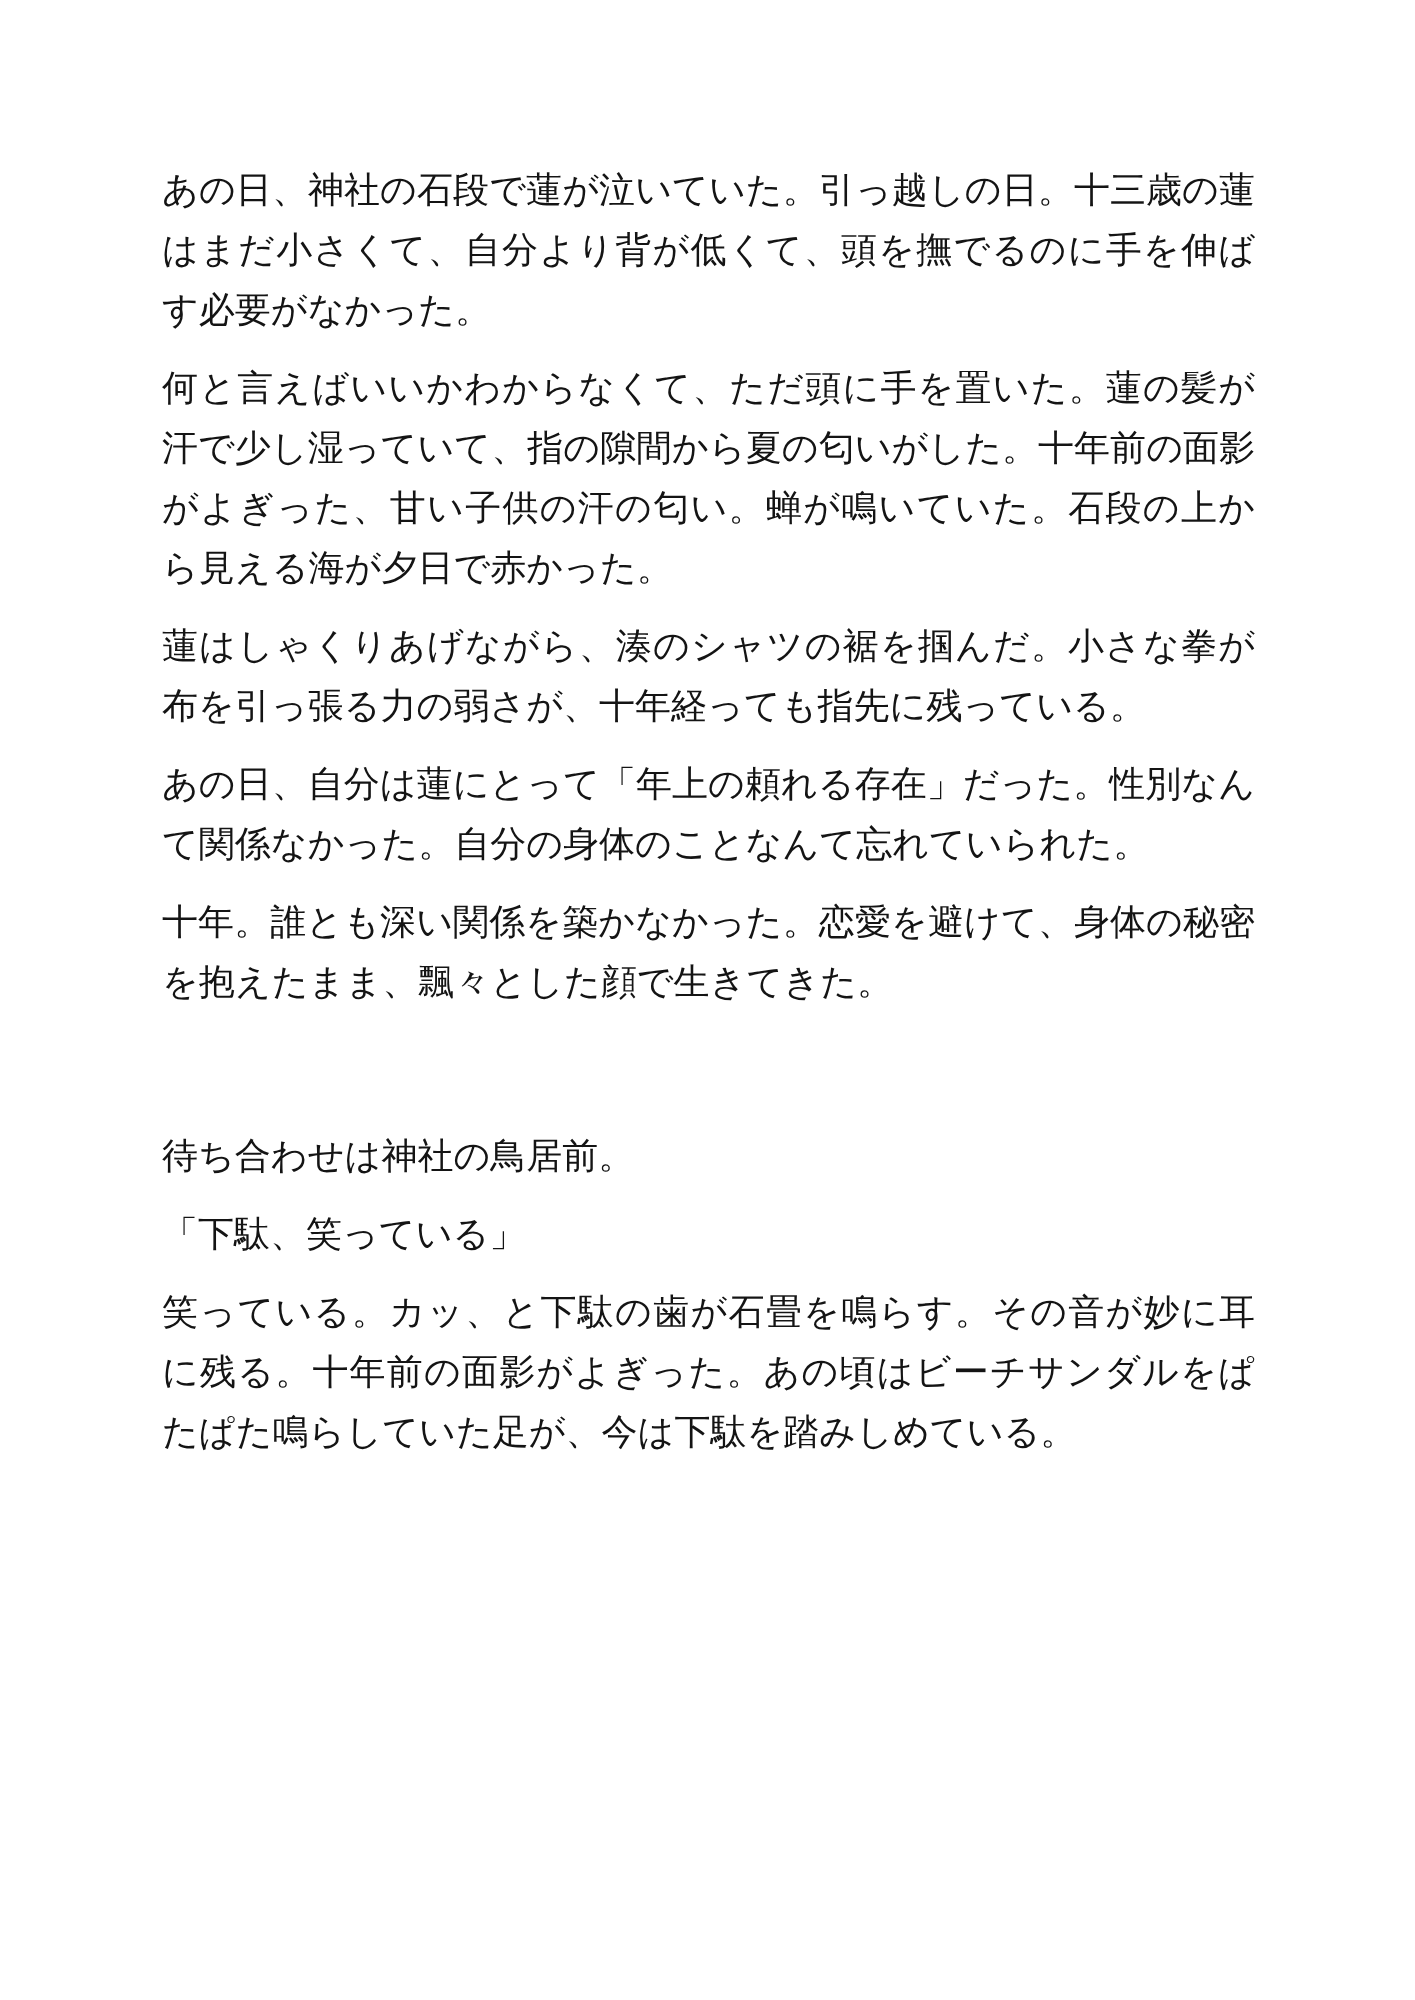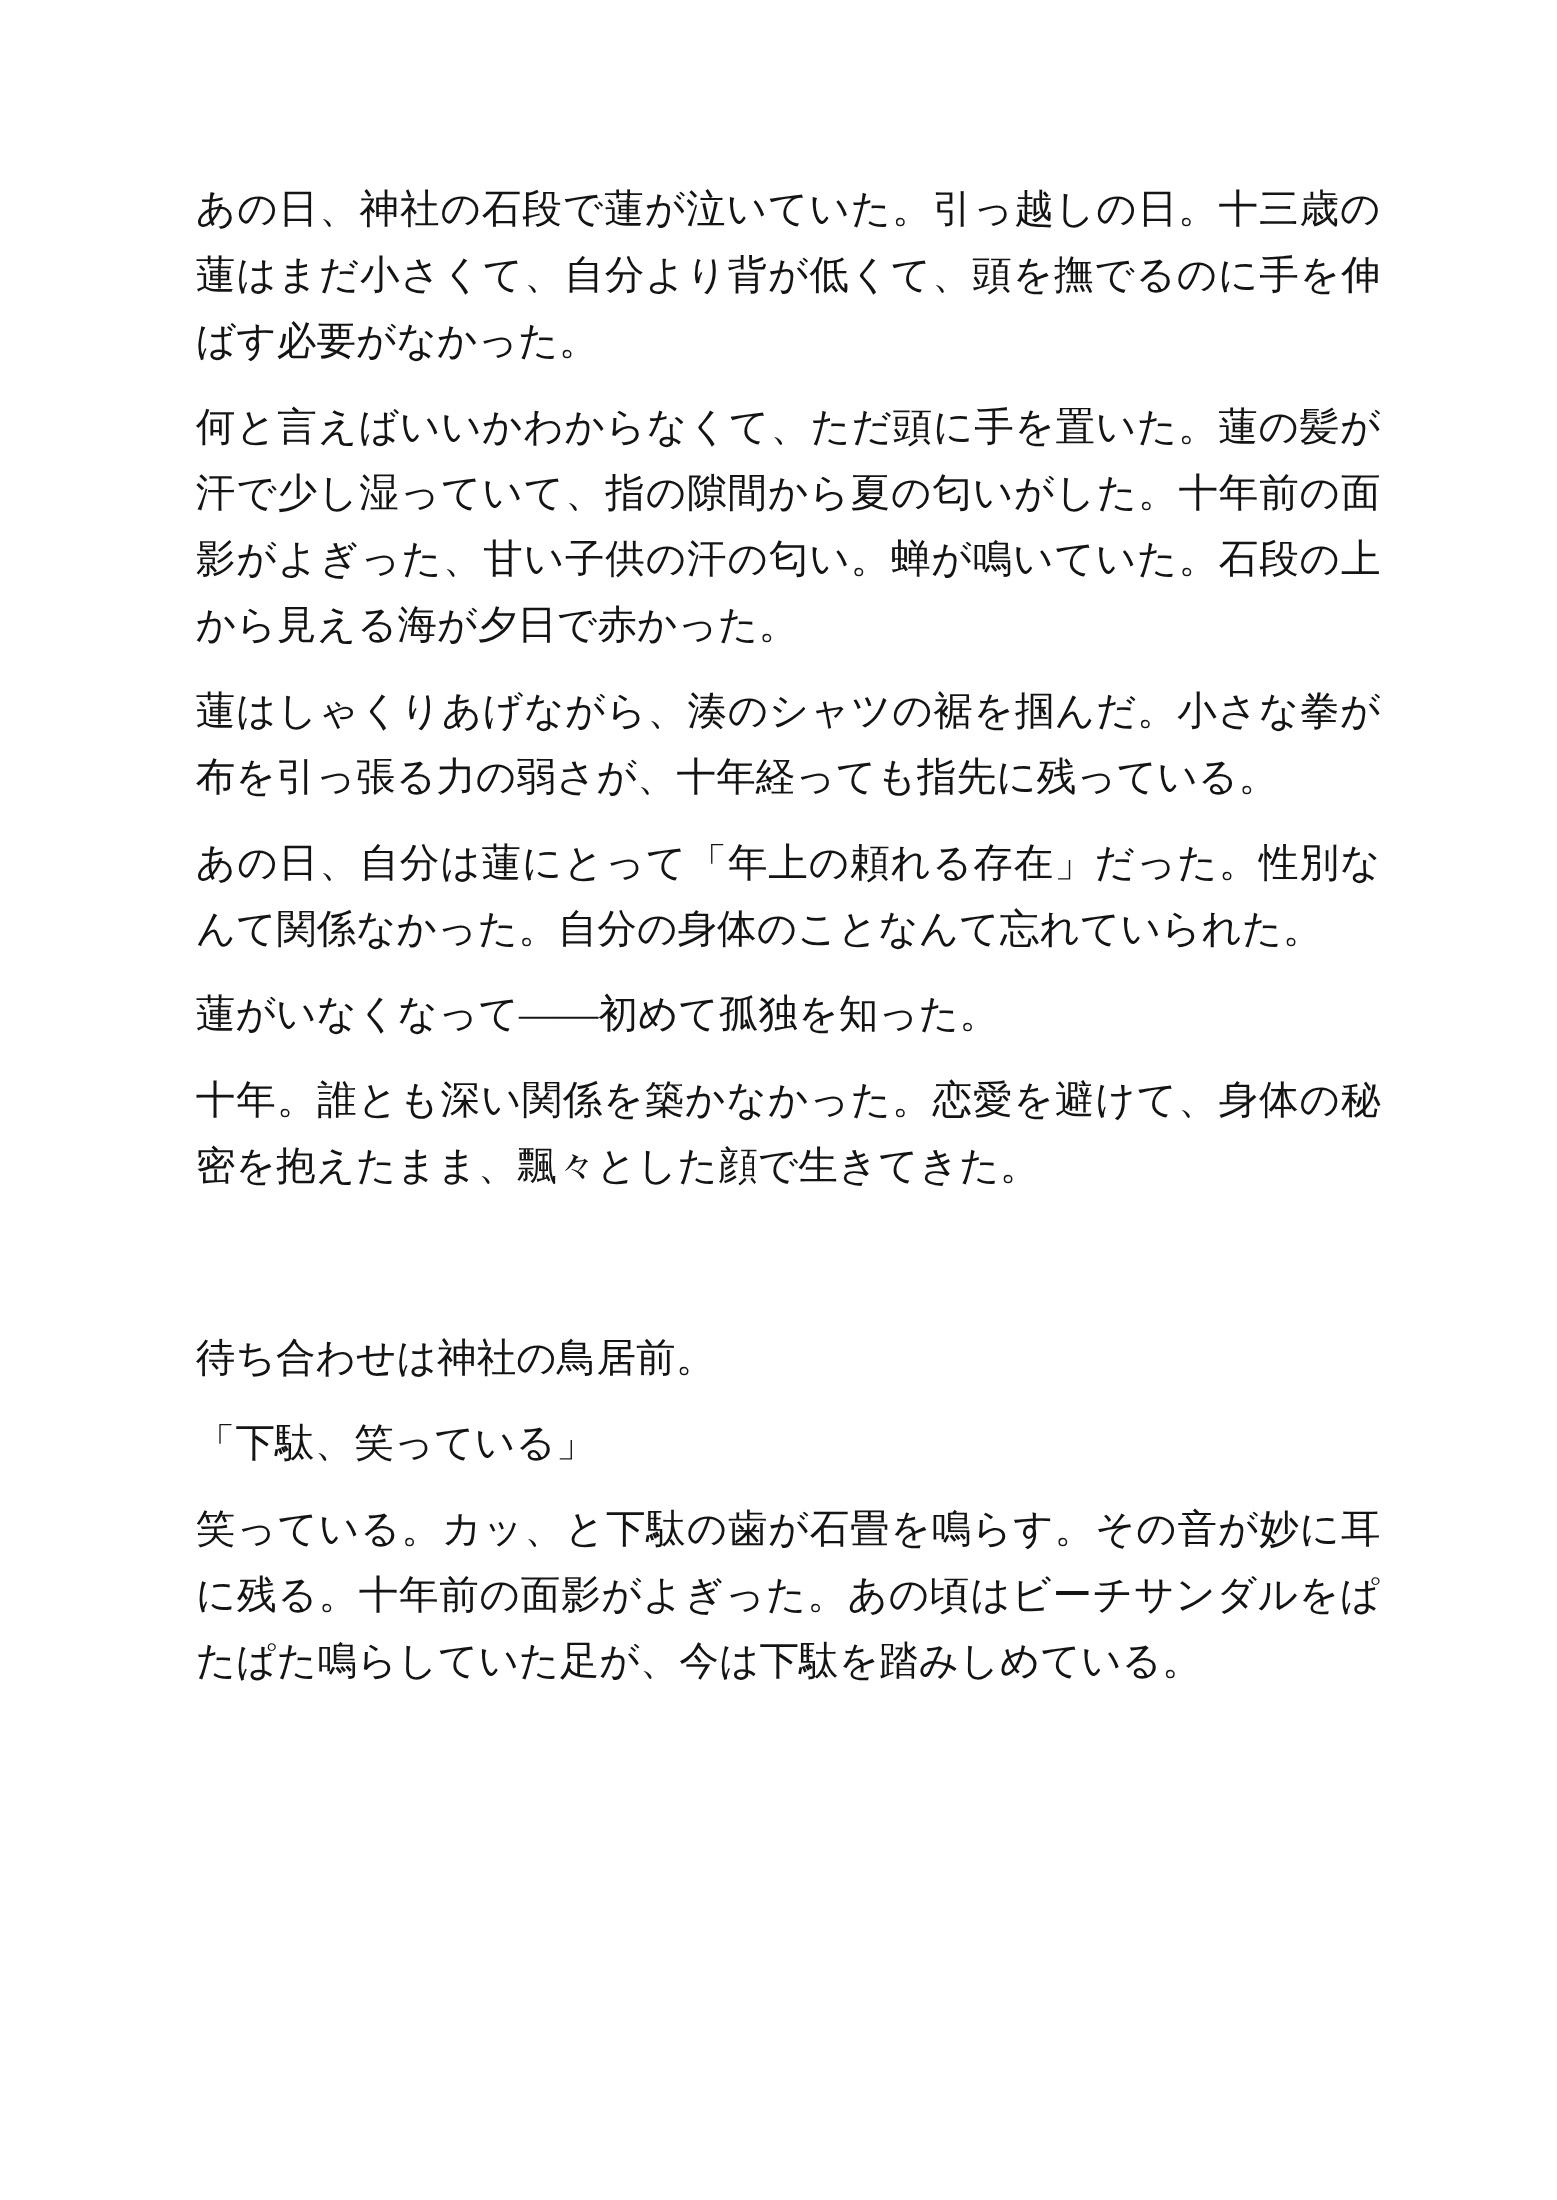--- a/index.html
+++ b/index.html
@@ -21,39 +21,38 @@
     background: #ffffff;
   }
   .text-block {
     width: 1093px;
   }
   p.para {
     font-family: "Liberation Serif", "DejaVu Serif", serif;
     font-size: 36px;
     line-height: 60px;
     color: #141414;
-    margin: 0 0 18px 16px;
+    margin: 0 0 18px 0;
     text-align: justify;
     text-justify: inter-ideograph;
     word-break: normal;
     overflow-wrap: break-word;
   }
   .section-break {
     height: 96px;
   }
 </style>
 </head>
 <body>
 
 <div class="page">
   <div class="text-block">
     <p class="para">あの日、神社の石段で蓮が泣いていた。引っ越しの日。十三歳の蓮はまだ小さくて、自分より背が低くて、頭を撫でるのに手を伸ばす必要がなかった。</p>
     <p class="para">何と言えばいいかわからなくて、ただ頭に手を置いた。蓮の髪が汗で少し湿っていて、指の隙間から夏の匂いがした。十年前の面影がよぎった、甘い子供の汗の匂い。蝉が鳴いていた。石段の上から見える海が夕日で赤かった。</p>
     <p class="para">蓮はしゃくりあげながら、湊のシャツの裾を掴んだ。小さな拳が布を引っ張る力の弱さが、十年経っても指先に残っている。</p>
     <p class="para">あの日、自分は蓮にとって「年上の頼れる存在」だった。性別なんて関係なかった。自分の身体のことなんて忘れていられた。</p>
-    <p class="para">蓮がいなくなって——初めて孤独を知った。</p>
     <p class="para">十年。誰とも深い関係を築かなかった。恋愛を避けて、身体の秘密を抱えたまま、飄々とした顔で生きてきた。</p>
     <div class="section-break"></div>
     <p class="para">待ち合わせは神社の鳥居前。</p>
     <p class="para">「下駄、笑っている」</p>
     <p class="para">笑っている。カッ、と下駄の歯が石畳を鳴らす。その音が妙に耳に残る。十年前の面影がよぎった。あの頃はビーチサンダルをぱたぱた鳴らしていた足が、今は下駄を踏みしめている。</p>
   </div>
 </div>
 
 </body></html>

